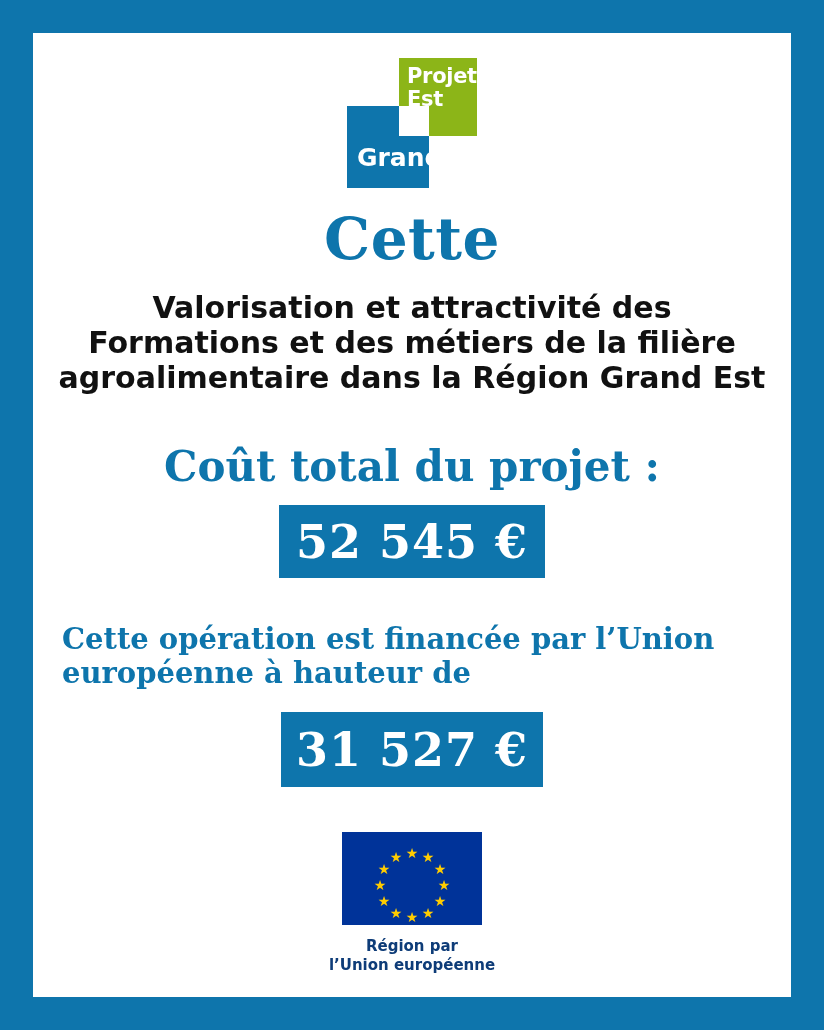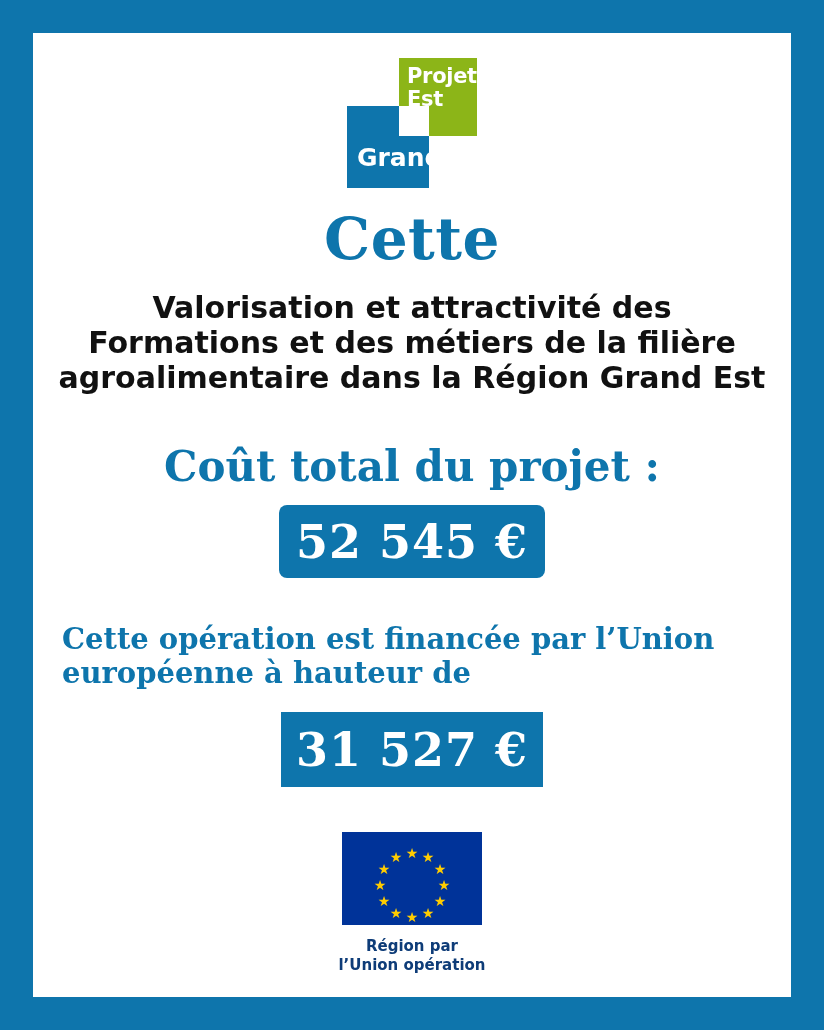--- a/index.html
+++ b/index.html
@@ -122,21 +122,20 @@
     font-family: "DejaVu Serif", serif;
     display: flex;
     align-items: center;
     justify-content: center;
     margin-top: 16px;
     letter-spacing: 1px;
   }
   .amount-box.first {
     width: 266px;
     height: 73px;
-    border-radius: 8px;
   }
   .amount-box.second {
     width: 262px;
     height: 75px;
     margin-top: 22px;
   }
   .funding-text {
     color: #0E75AC;
     font-size: 29px;
     font-weight: bold;
@@ -220,18 +219,18 @@
         <div class="eu-star" style="left:79px;  top:74px;">★</div>
         <div class="eu-star" style="left:63px;  top:78px;">★</div>
         <div class="eu-star" style="left:47px;  top:74px;">★</div>
         <div class="eu-star" style="left:35px;  top:62px;">★</div>
         <div class="eu-star" style="left:31px;  top:46px;">★</div>
         <div class="eu-star" style="left:35px;  top:30px;">★</div>
         <div class="eu-star" style="left:47px;  top:18px;">★</div>
       </div>
       <div class="eu-caption">
         <div>Région par</div>
-        <div>l’Union opération</div>
+        <div>l’Union européenne</div>
       </div>
     </div>
 
   </div>
 </div>
 
 </body></html>

